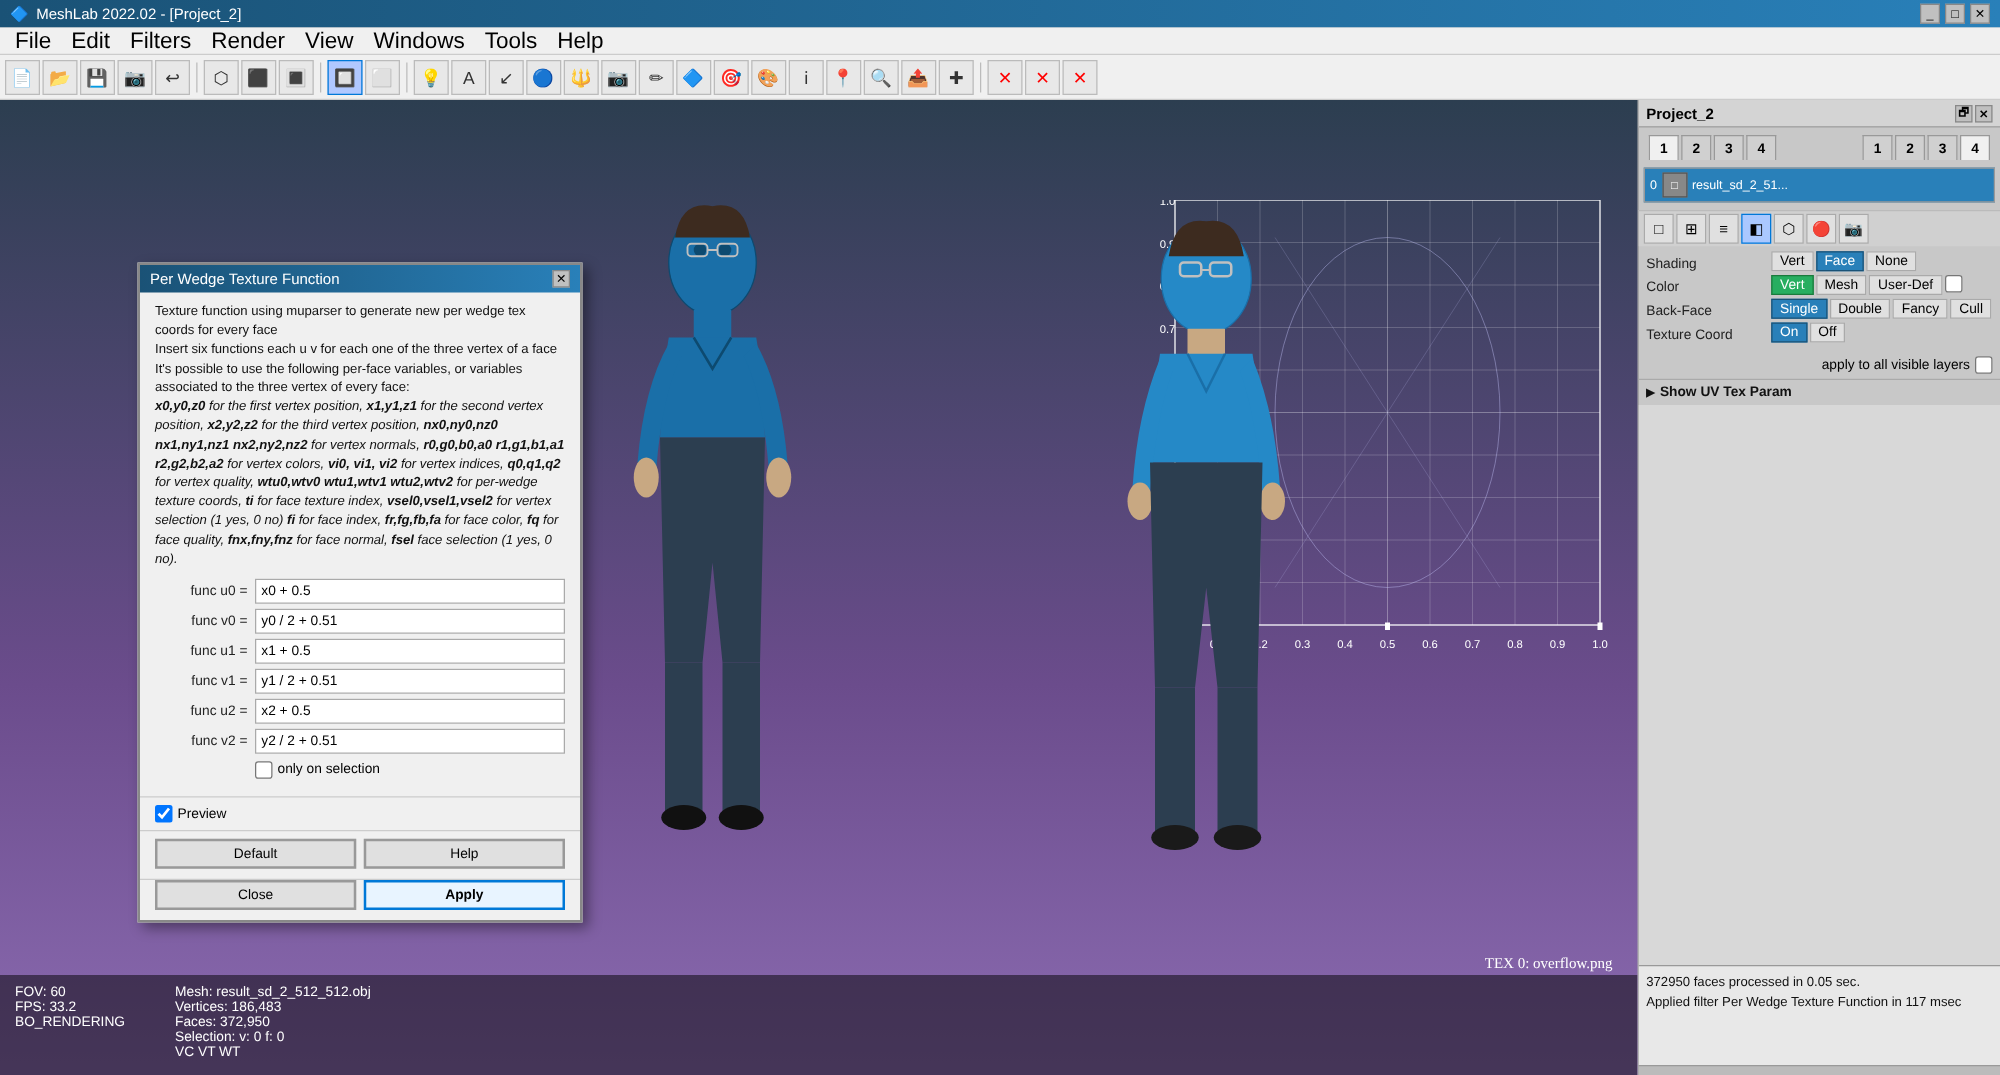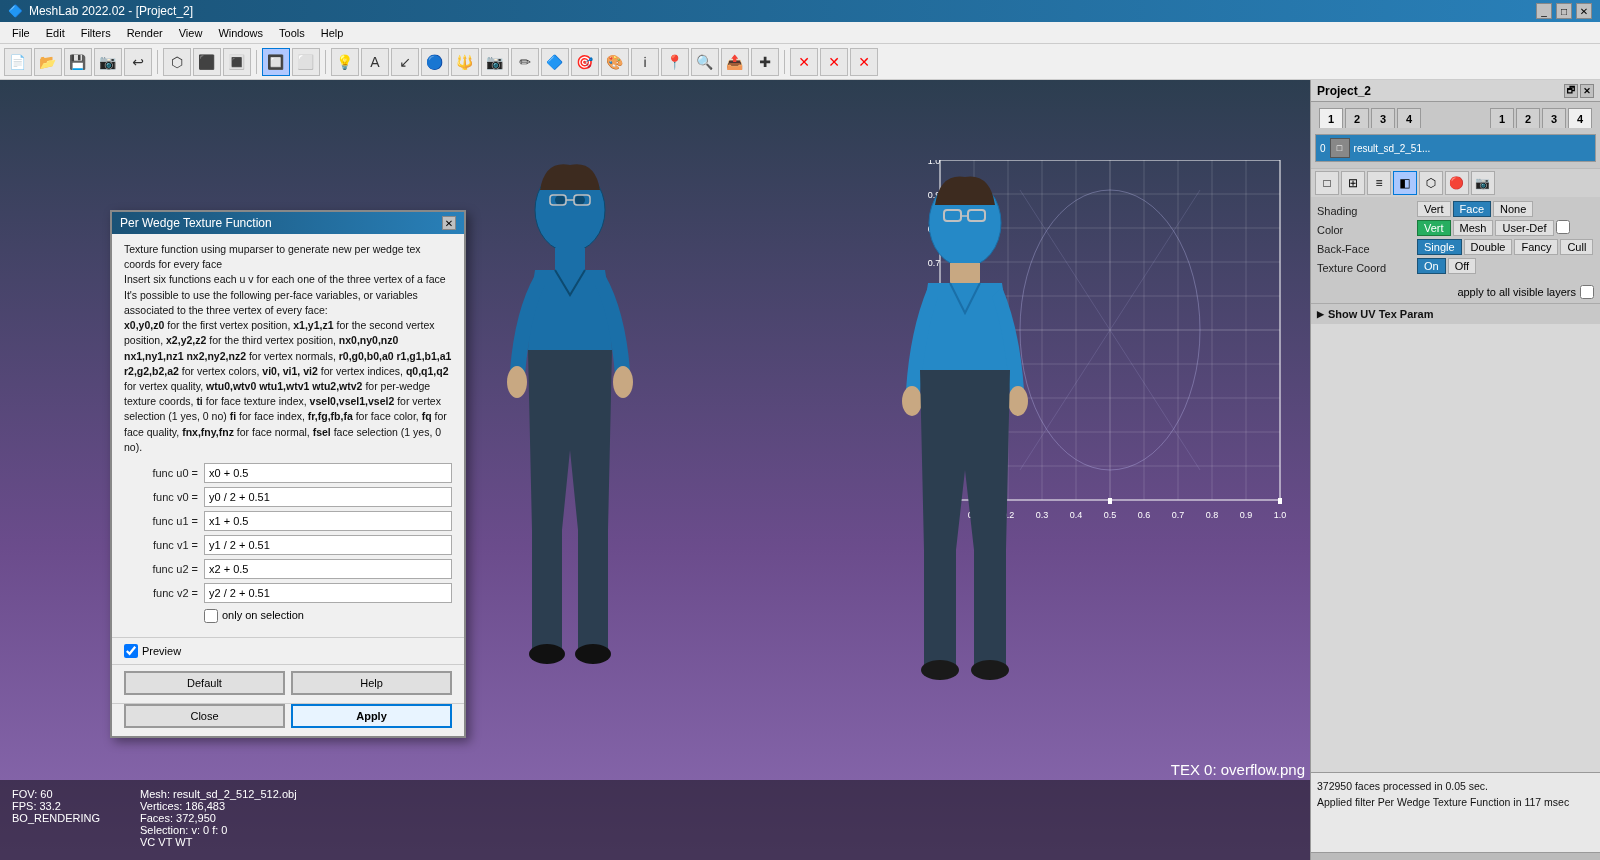--- a/index.html
+++ b/index.html
@@ -31,21 +31,21 @@
     .menu-bar {
       height: 22px;
       background: #f0f0f0;
       display: flex;
       align-items: center;
       border-bottom: 1px solid #ccc;
       padding: 0 4px;
     }
     .menu-item {
       padding: 2px 8px;
-      font-size: 11px;
+      font-size: 18px;
       cursor: pointer;
     }
 
     
     .toolbar {
       height: 36px;
       background: #f0f0f0;
       display: flex;
       align-items: center;
       border-bottom: 1px solid #ccc;
@@ -128,21 +128,21 @@
       color: #000;
     }
     .dialog-content { padding: 8px 12px; }
     .dialog-description {
       font-size: 11px;
       color: #111;
       line-height: 1.5;
       margin-bottom: 8px;
     }
     .dialog-description .bold { font-weight: bold; }
-    .dialog-description .italic { }
+    .dialog-description .italic { font-style: italic; }
 
     .func-row {
       display: flex;
       align-items: center;
       margin-bottom: 4px;
     }
     .func-label {
       width: 80px;
       font-size: 11px;
       text-align: right;
@@ -345,23 +345,24 @@
       font-size: 11px;
       color: #111;
       line-height: 1.5;
       min-height: 80px;
     }
 
     
     .tex-label {
       position: absolute;
       bottom: 82px;
-      right: 5px;
+      right: 20px;
       color: white;
-      font-size: 15px;
+      font-size: 12px;
+      font-family: Liberation Serif, serif;
     }
   </style>
 </head>
 <body>
 
 <div class="title-bar">
   <div class="title-bar-left">
     <span>🔷</span>
     <span>MeshLab 2022.02 - [Project_2]</span>
   </div>

